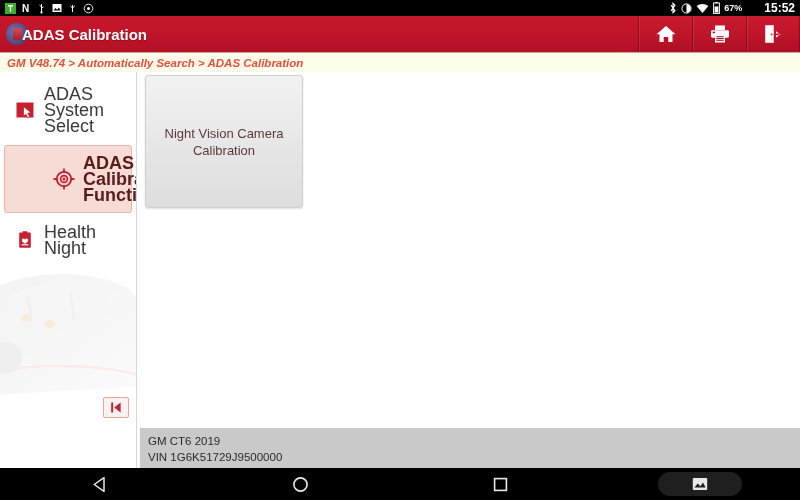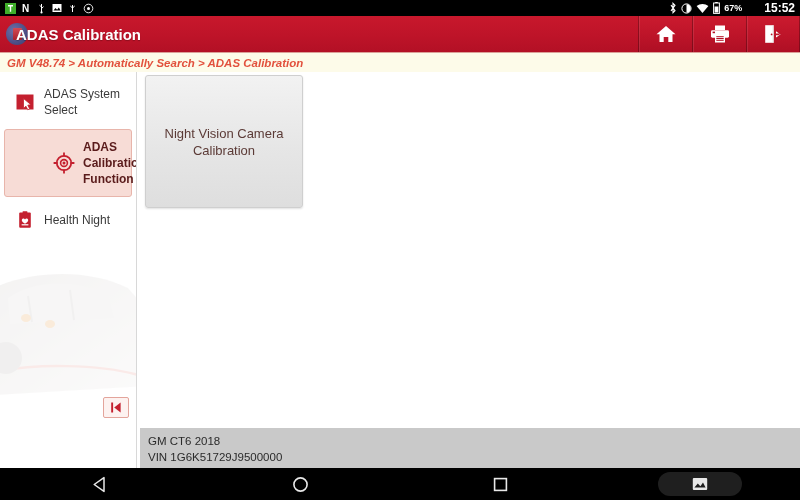--- a/index.html
+++ b/index.html
@@ -23,21 +23,21 @@
   .sb-ico { display:inline-flex; align-items:center; justify-content:center; }
   .sb-text { font-size:9px; font-weight:bold; letter-spacing:0; line-height:16px; }
   .sb-time { font-size:12px; font-weight:bold; line-height:16px; margin-left:18px; }
 
   
   .titlebar {
     position:absolute; left:0; top:16px; width:800px; height:36px;
     background:linear-gradient(to bottom,#c8182c 0%,#bf1429 50%,#b31025 100%);
     display:flex; align-items:center; justify-content:space-between;
   }
-  .title-left { display:flex; align-items:center; padding-left:6px; gap:0; }
+  .title-left { display:flex; align-items:center; padding-left:6px; gap:6px; }
   .app-badge {
     width:22px; height:22px; border-radius:50%;
     background:radial-gradient(circle at 35% 35%, #6d6fa8 0%, #4d4f86 60%, #3a3c6b 100%);
     display:flex; align-items:center; justify-content:center;
     position:relative; flex:0 0 auto;
   }
   .app-badge::after{
     content:""; position:absolute; width:9px; height:12px;
     background:linear-gradient(#d24b55,#a8202e); border-radius:1px;
   }
@@ -79,21 +79,21 @@
     opacity:.20; pointer-events:none;
   }
   .side-list { position:relative; padding-top:5px; z-index:2; }
   .side-item {
     display:flex; align-items:center; gap:8px;
     padding:9px 6px 9px 10px; margin:0 4px;
     min-height:42px;
   }
   .side-item .si-ico { flex:0 0 22px; display:flex; align-items:center; justify-content:center; }
   .side-item .si-label {
-    font-size:12px; color:#3a3a3a; line-height:16px;
+    font-size:18px; color:#3a3a3a; line-height:16px;
   }
   .side-item.selected {
     background:#f7dcd6; border:1px solid #e8b5ab; border-radius:3px;
     margin:2px 4px;
     padding-left:48px;
   }
   .side-item.selected .si-label { color:#5a1b1b; font-weight:bold; }
 
   .collapse-btn {
     position:absolute; right:7px; bottom:50px;
@@ -318,21 +318,21 @@
       <div class="card-area">
         <div class="func-card">
           <span class="fc-label">Night Vision Camera Calibration</span>
         </div>
       </div>
     </div>
 
   </div>
 
   <div class="infobar">
-    <div>GM CT6 2018</div>
+    <div>GM CT6 2019</div>
     <div>VIN 1G6K51729J9500000</div>
   </div>
 
   <div class="navbar">
     <div class="nav-slot">
       <svg width="17" height="17" viewBox="0 0 17 17">
         <path d="M12 1.6v13.8L2.2 8.5z" fill="none" stroke="#e8e8e8" stroke-width="1.5" stroke-linejoin="round"></path>
       </svg>
     </div>
     <div class="nav-slot">

